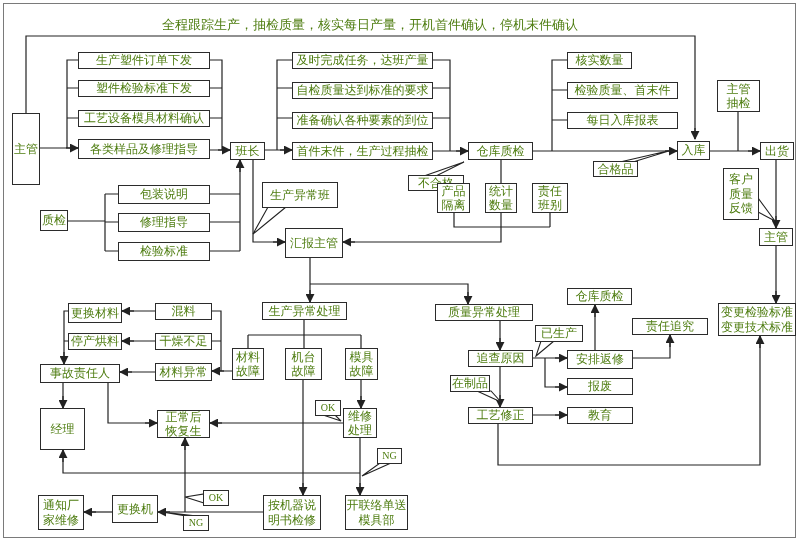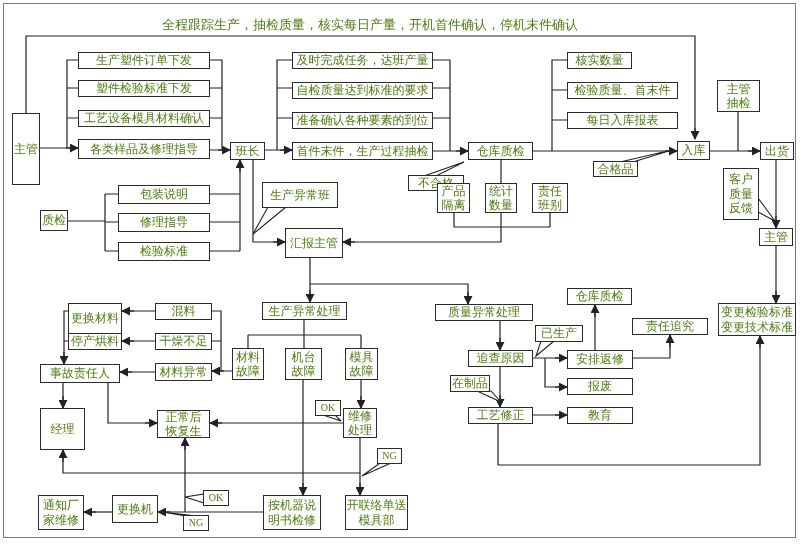--- a/index.html
+++ b/index.html
@@ -179,21 +179,21 @@
   <div class="box" style="left:567px;top:288px;width:65px;height:17px"><span>仓库质检</span></div>
   <div class="box" style="left:632px;top:318px;width:76px;height:17px"><span>责任追究</span></div>
   <div class="box" style="left:535px;top:325px;width:48px;height:17px"><span>已生产</span></div>
   <div class="box" style="left:468px;top:350px;width:65px;height:17px"><span>追查原因</span></div>
   <div class="box" style="left:567px;top:350px;width:66px;height:19px"><span>安排返修</span></div>
   <div class="box" style="left:567px;top:378px;width:66px;height:17px"><span>报废</span></div>
   <div class="box" style="left:450px;top:375px;width:40px;height:17px"><span>在制品</span></div>
   <div class="box" style="left:468px;top:407px;width:65px;height:17px"><span>工艺修正</span></div>
   <div class="box" style="left:567px;top:407px;width:66px;height:17px"><span>教育</span></div>
 
-  <div class="box" style="left:68px;top:303px;width:54px;height:31px"><span>更换材料</span></div>
+  <div class="box" style="left:68px;top:303px;width:54px;height:20px"><span>更换材料</span></div>
   <div class="box" style="left:155px;top:303px;width:57px;height:17px"><span>混料</span></div>
   <div class="box" style="left:68px;top:333px;width:54px;height:17px"><span>停产烘料</span></div>
   <div class="box" style="left:155px;top:333px;width:57px;height:17px"><span>干燥不足</span></div>
   <div class="box" style="left:40px;top:364px;width:80px;height:19px"><span>事故责任人</span></div>
   <div class="box" style="left:155px;top:363px;width:57px;height:18px"><span>材料异常</span></div>
   <div class="box" style="left:232px;top:348px;width:32px;height:32px"><span>材料
 故障</span></div>
   <div class="box" style="left:285px;top:348px;width:37px;height:32px"><span>机台
 故障</span></div>
   <div class="box" style="left:345px;top:348px;width:33px;height:32px"><span>模具

